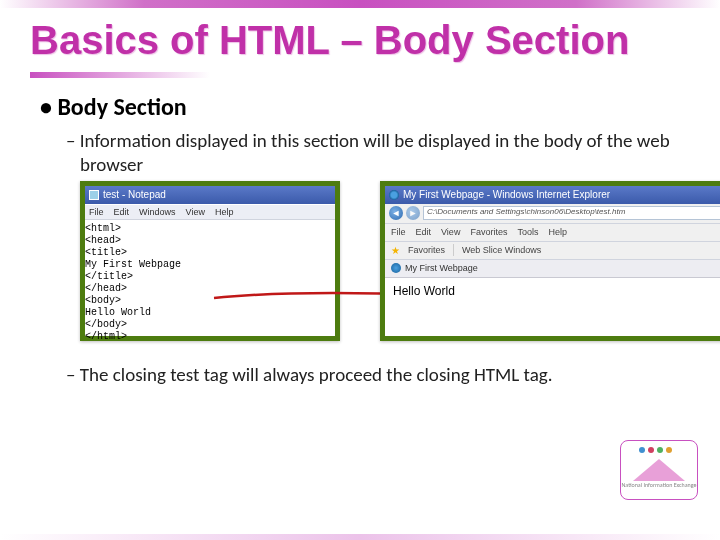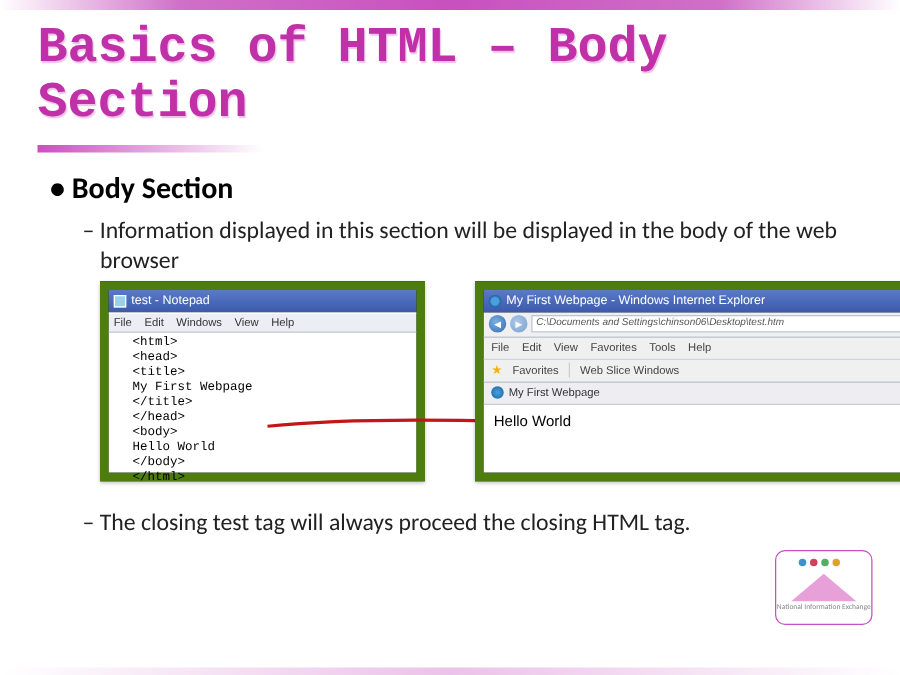--- a/index.html
+++ b/index.html
@@ -13,21 +13,21 @@
     overflow: hidden;
   }
   .top-border {
     height: 8px;
     background: linear-gradient(90deg, #fff 0%, #d070c8 20%, #c850c0 50%, #d070c8 80%, #fff 100%);
   }
   .slide {
     padding: 10px 30px 0 30px;
   }
   .title {
-    font-family: Liberation Mono, monospace;
+    font-family: Liberation Sans, sans-serif;
     font-size: 40px;
     color: #c030a8;
     text-shadow: 1px 1px 1px rgba(192,48,168,0.3);
     margin: 0 0 10px 0;
     line-height: 1.1;
   }
   .title-underline {
     width: 180px;
     height: 6px;
     background: linear-gradient(90deg, #c850c0, #fff);
@@ -52,22 +52,22 @@
   .bullet-l2::before {
     content: "– ";
   }
   .shot-area {
     position: relative;
     margin: 2px 0 12px 50px;
     height: 170px;
   }
   .win {
     position: absolute;
-    border: 7px solid #4d7c0f;
-    background: #000000;
+    border: 5px solid #4d7c0f;
+    background: #4d7c0f;
     font-family: "Segoe UI", Tahoma, sans-serif;
     font-size: 9px;
     box-shadow: 0 1px 3px rgba(0,0,0,0.25);
   }
   .win.notepad { left: 0; top: 0; width: 260px; height: 160px; }
   .win.ie { left: 300px; top: 0; width: 369px; height: 160px; }
   .titlebar {
     height: 18px;
     background: linear-gradient(#5a79c8, #3b5aaa);
     color: #fff;
@@ -86,21 +86,21 @@
     height: 16px;
     display: flex;
     align-items: center;
     padding: 0 4px;
     gap: 10px;
     color: #333;
   }
   .np-body {
     background: #fff;
     height: calc(100% - 34px);
-    padding: 3px 19px;
+    padding: 3px 0;
     font-family: "Courier New", monospace;
     font-size: 10px;
     color: #000;
     line-height: 1.2;
     white-space: pre;
   }
   .ie-addr {
     height: 20px;
     background: #f0f0f0;
     border-bottom: 1px solid #d0d4de;

